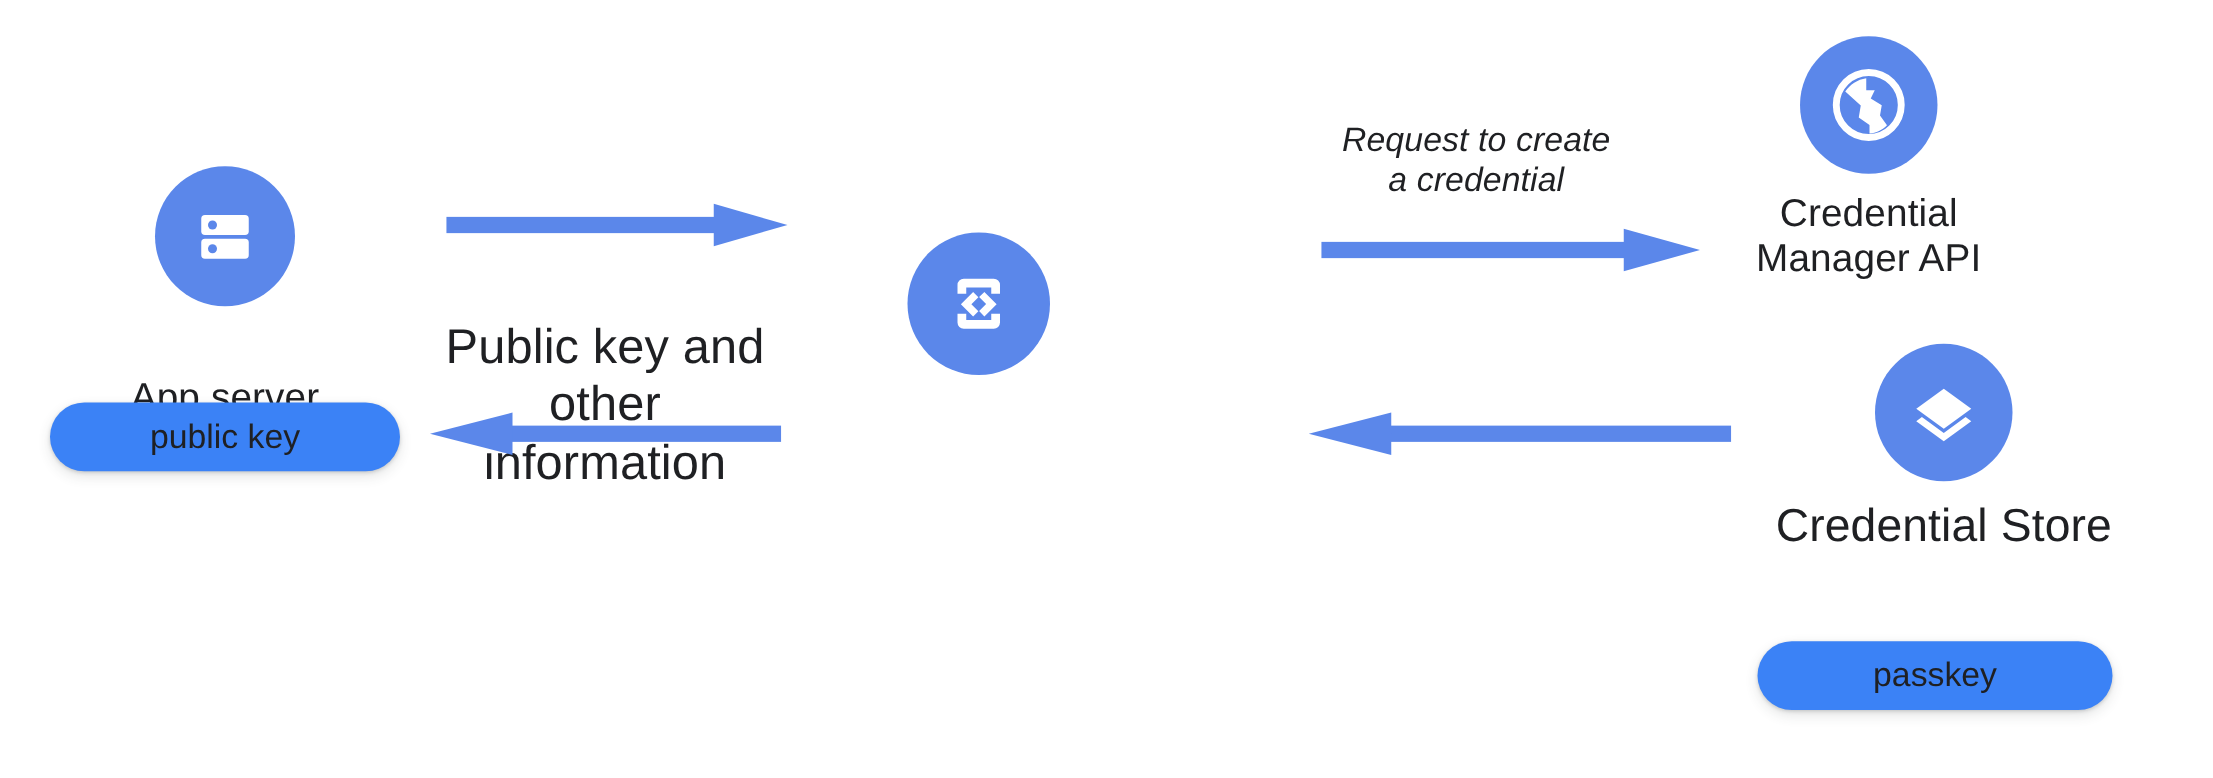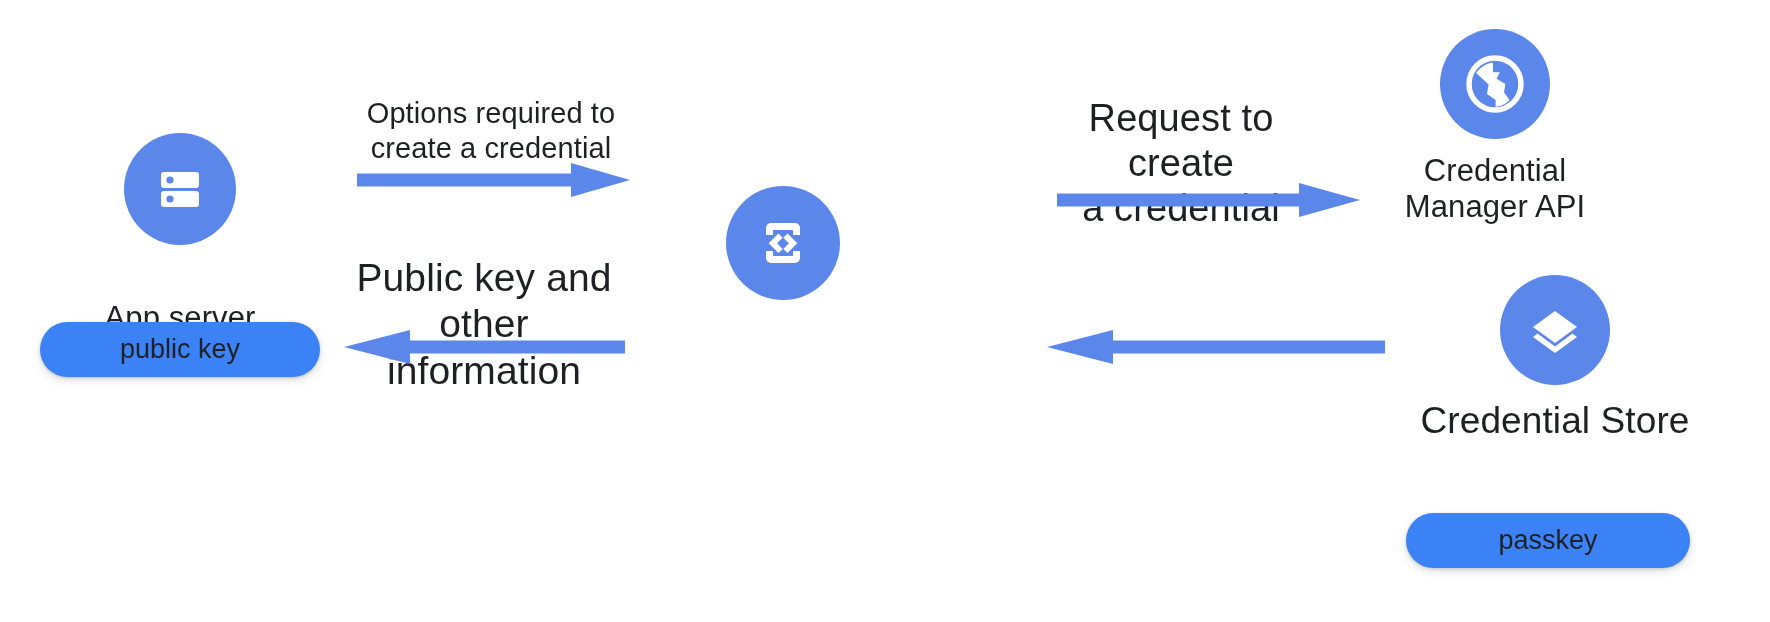--- a/index.html
+++ b/index.html
@@ -122,39 +122,37 @@
         <path d="M13.5 34.5 L31 47.4 L48.5 34.5 L53 38 L31 54 L9 38 Z" fill="#ffffff"></path>
       </svg>
     </div>
     <div class="node-label" style="margin-top:14px; font-size:37px; width:320px;">Credential Store</div>
   </div>
 
   <div class="pill" style="left:1406px; top:513px; width:284px; height:55px; font-size:27px;">
     <span>passkey</span>
   </div>
 
-  <div class="arrow-label" style="left:355px; top:96px; width:272px; font-size:29px;">Options required to
-create a credential</div>
   <div class="arrow" style="left:357px; top:160px; width:278px; height:40px;">
     <svg width="278" height="40" viewBox="0 0 278 40" aria-hidden="true">
       <rect x="0" y="13.5" width="222" height="13" fill="#5b87ea"></rect>
       <path d="M214 3 L273 20 L214 37 Z" fill="#5b87ea"></path>
     </svg>
   </div>
 
   <div class="arrow-label" style="left:350px; top:255px; width:268px; font-size:39px;">Public key and
 other information</div>
   <div class="arrow" style="left:340px; top:327px; width:285px; height:40px;">
     <svg width="285" height="40" viewBox="0 0 285 40" aria-hidden="true">
       <rect x="60" y="13.5" width="225" height="13" fill="#5b87ea"></rect>
       <path d="M70 3 L70 37 L4 20 Z" fill="#5b87ea"></path>
     </svg>
   </div>
 
-  <div class="arrow-label" style="left:1036px; top:96px; width:290px; font-size:38px;">Request to create
+  <div class="arrow-label" style="left:1036px; top:96px; width:290px; font-size:27px;font-style:italic;">Request to create
 a credential</div>
   <div class="arrow" style="left:1057px; top:180px; width:308px; height:40px;">
     <svg width="308" height="40" viewBox="0 0 308 40" aria-hidden="true">
       <rect x="0" y="13.5" width="250" height="13" fill="#5b87ea"></rect>
       <path d="M242 3 L303 20 L242 37 Z" fill="#5b87ea"></path>
     </svg>
   </div>
 
   <div class="arrow" style="left:1035px; top:327px; width:350px; height:40px;">
     <svg width="350" height="40" viewBox="0 0 350 40" aria-hidden="true">

